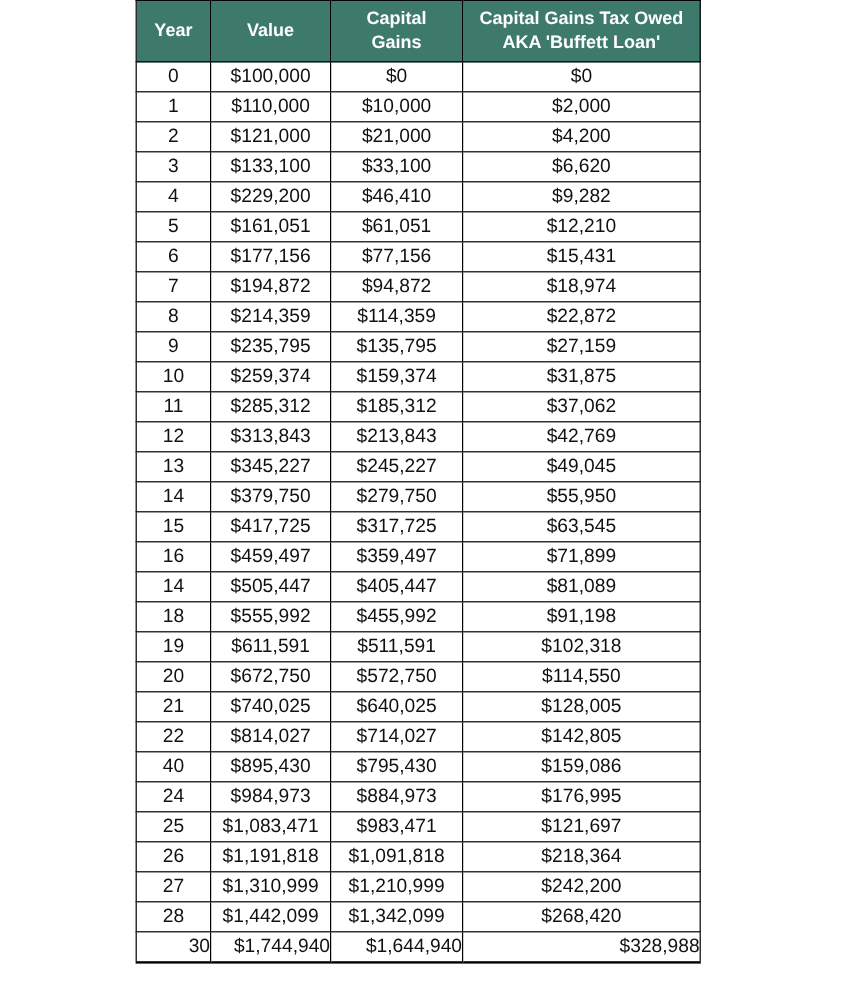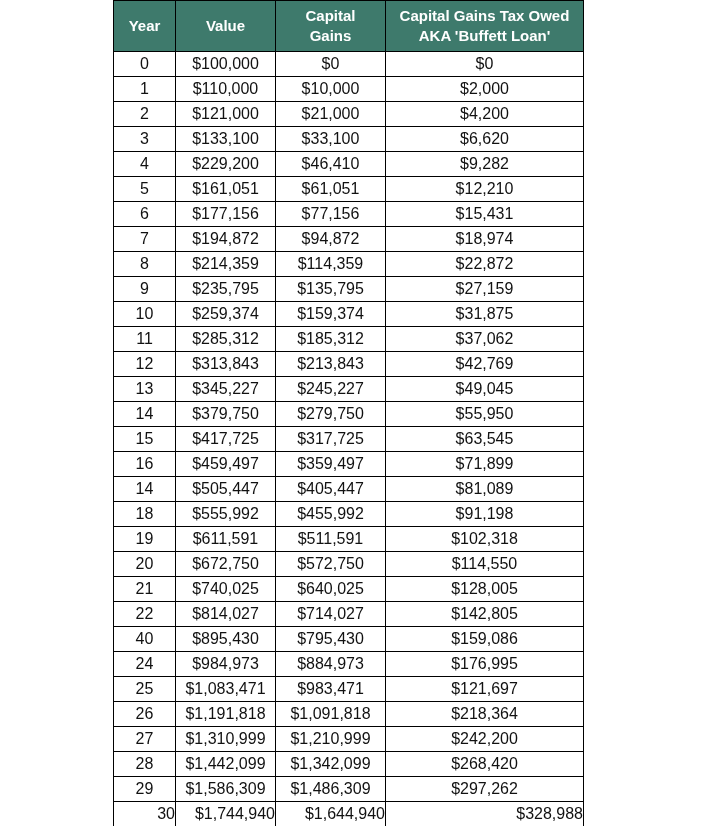--- a/index.html
+++ b/index.html
@@ -256,26 +256,20 @@
           <td>$1,210,999</td>
           <td>$242,200</td>
         </tr>
         <tr>
           <td>28</td>
           <td>$1,442,099</td>
           <td>$1,342,099</td>
           <td>$268,420</td>
         </tr>
         <tr>
-          <td>29</td>
-          <td>$1,586,309</td>
-          <td>$1,486,309</td>
-          <td>$297,262</td>
-        </tr>
-        <tr>
           <td>30</td>
           <td>$1,744,940</td>
           <td>$1,644,940</td>
           <td>$328,988</td>
         </tr>
       </tbody>
   </table>
 </div>
 
 </body></html>

